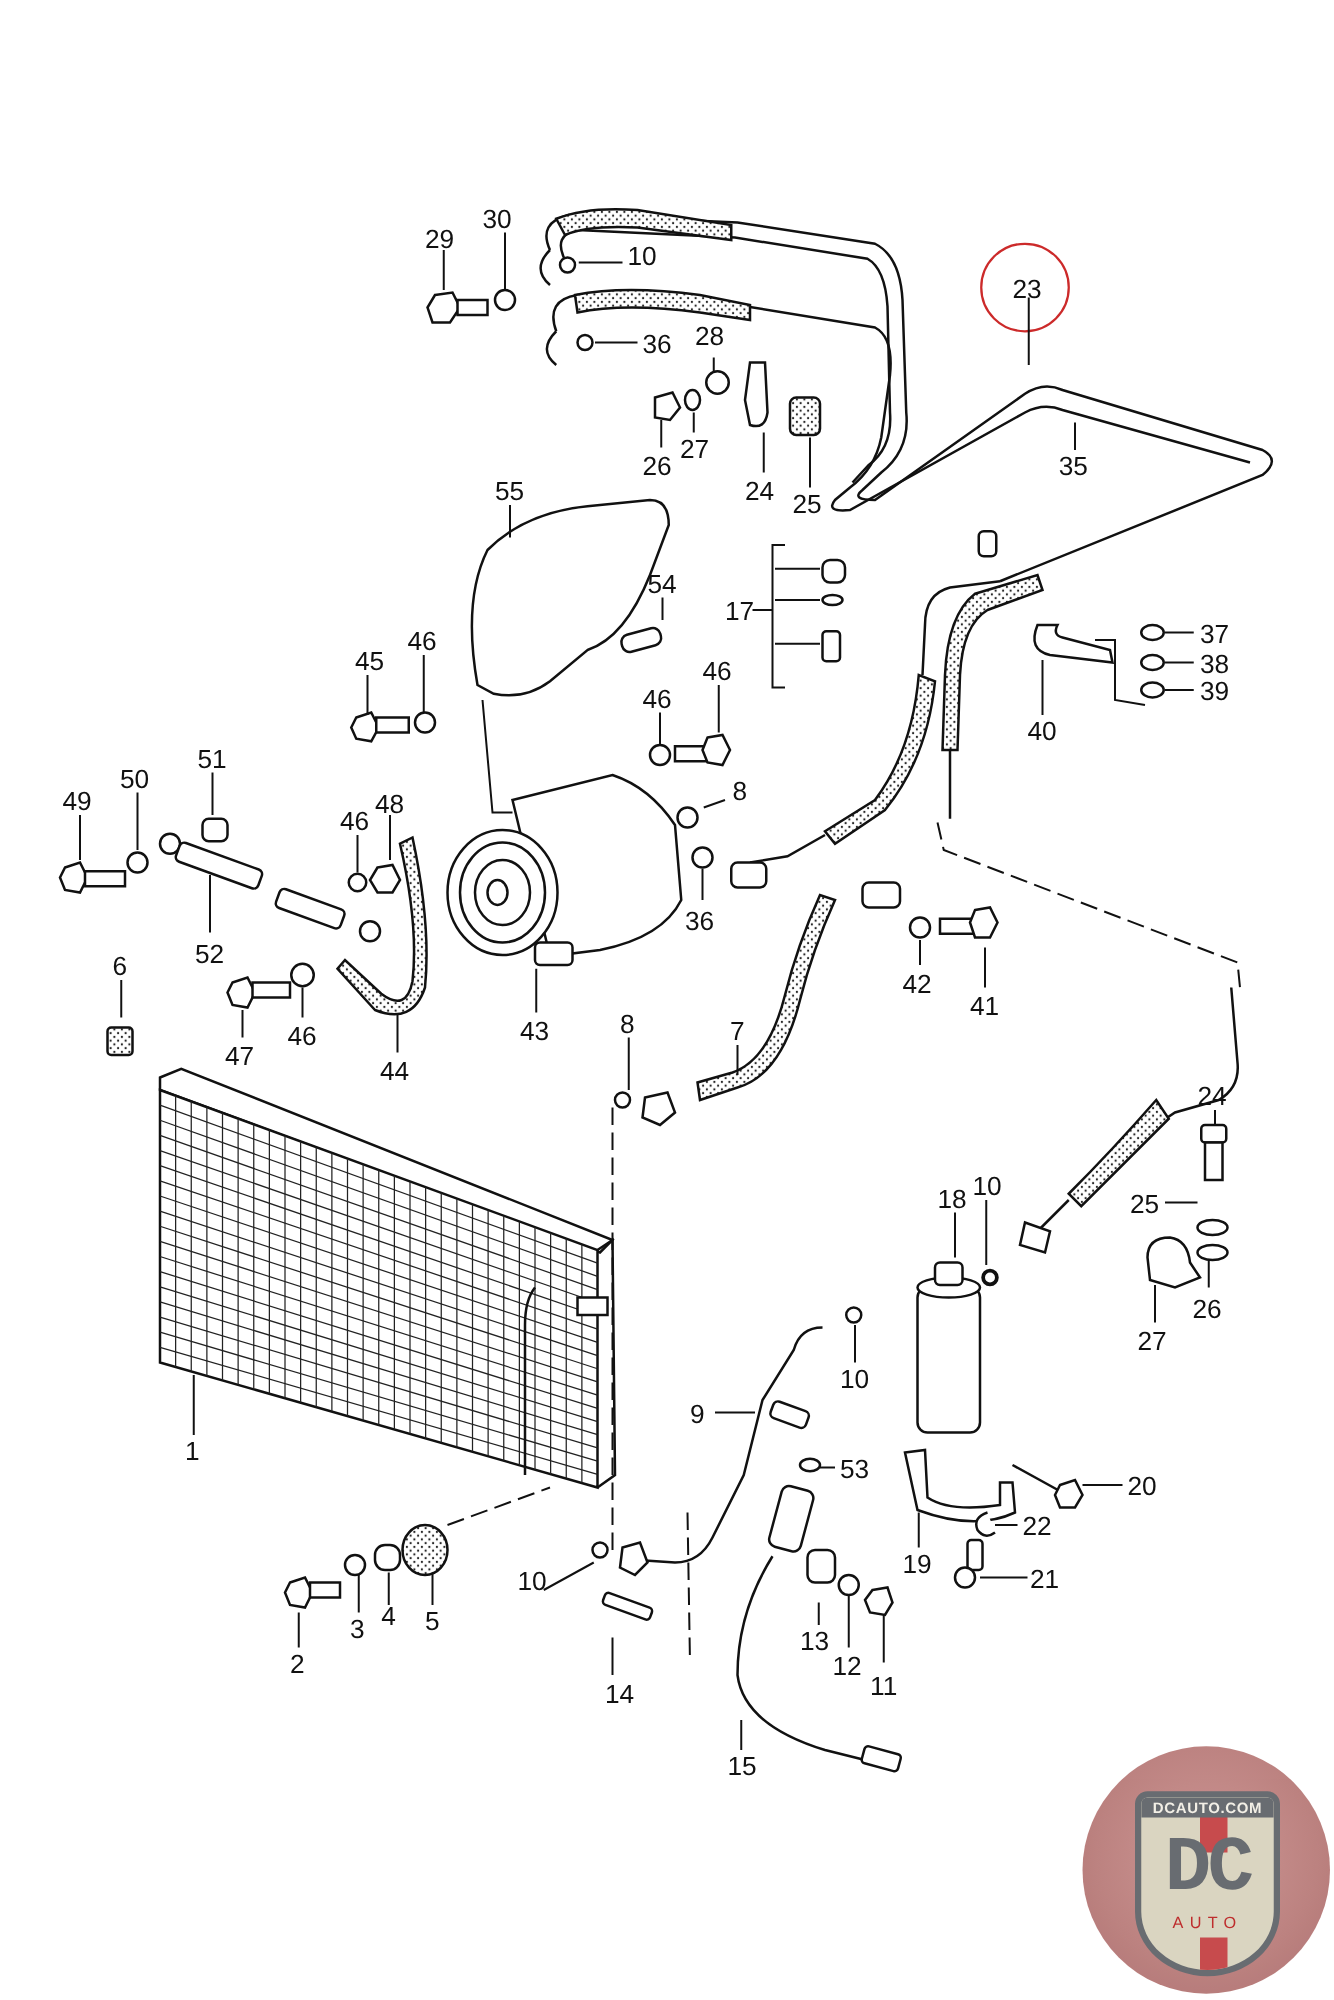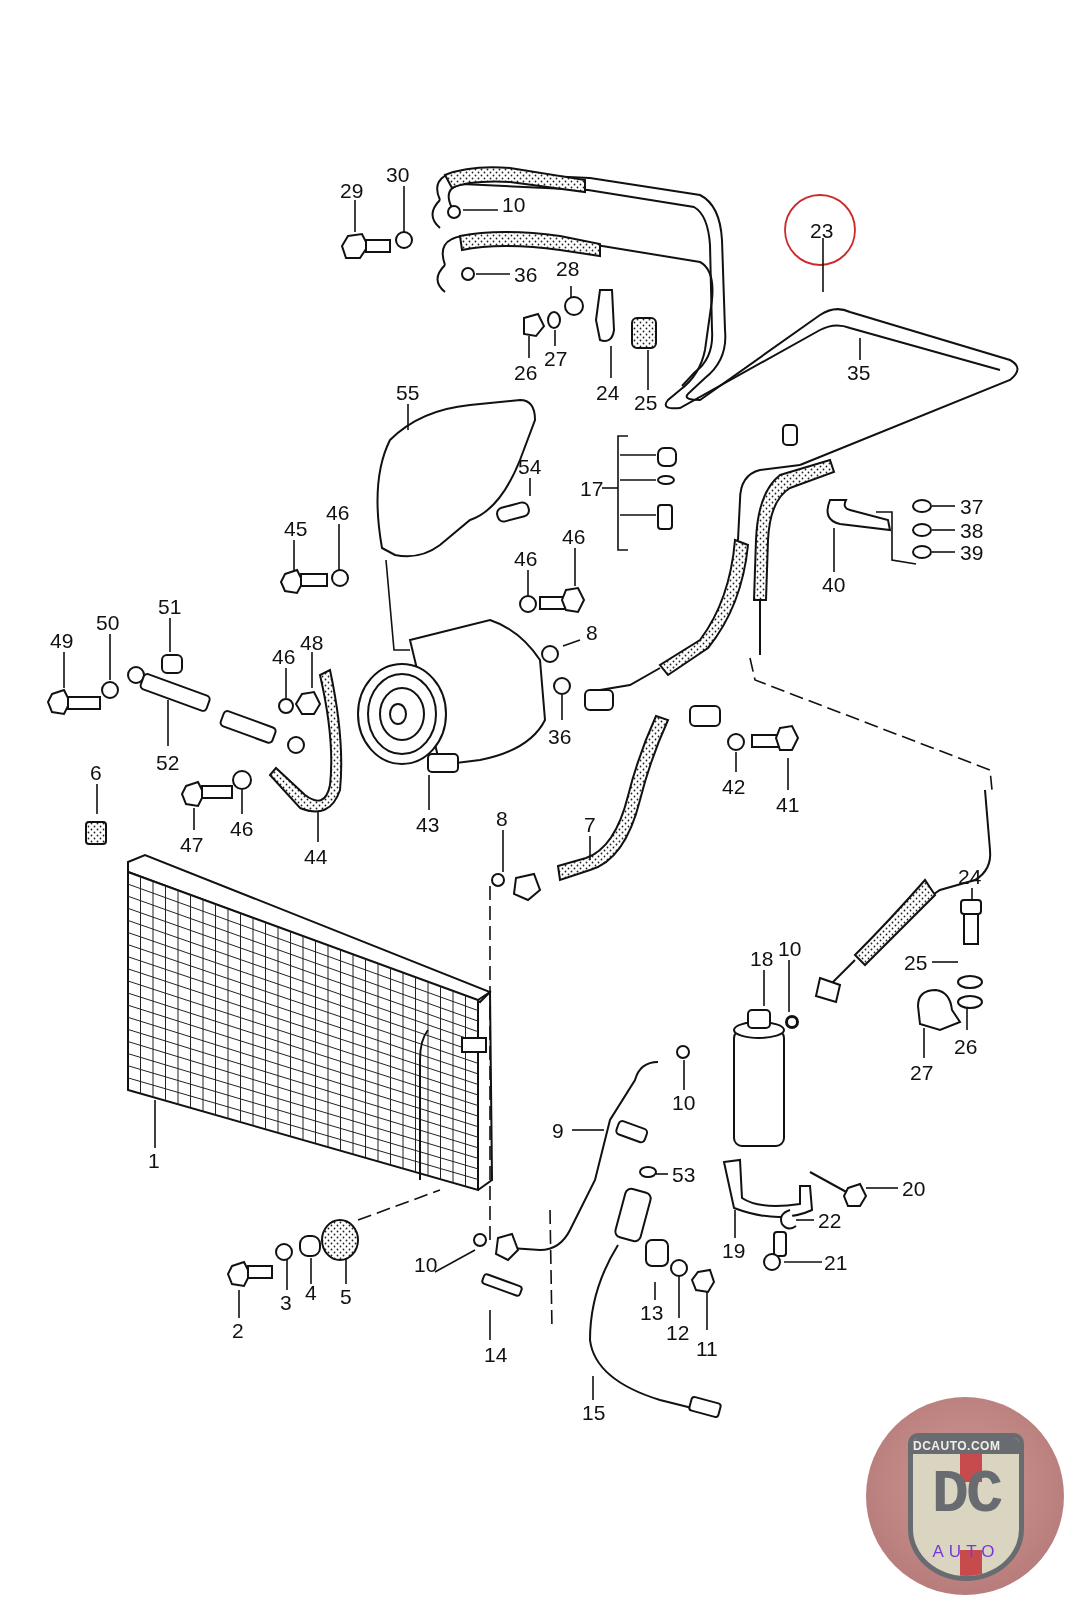--- a/index.html
+++ b/index.html
@@ -9,23 +9,23 @@
   .leader { stroke: #111; stroke-width: 1.6; fill: none; }
   .part { stroke: #111; stroke-width: 2; fill: #fff; }
   .hose { stroke: #111; stroke-width: 2; fill: url(#dots); }
   .pipe { stroke: #111; stroke-width: 2; fill: none; }
   .dash { stroke: #111; stroke-width: 1.6; fill: none; stroke-dasharray: 14 6; }
   .grid line { stroke: #222; stroke-width: 1; }
   #logo { position: absolute; left: 866px; top: 1397px; width: 198px; height: 198px; border-radius: 50%; background: radial-gradient(circle at 50% 45%, #c98d8b 0%, #b77876 60%, #a86765 100%); opacity: 0.92; }
   #logo .shield { position: absolute; left: 42px; top: 36px; width: 116px; height: 148px; background: #d7d2bc; border: 5px solid #5c6066; border-radius: 10px 10px 50% 50% / 10px 10px 35% 35%; box-sizing: border-box; overflow: hidden; }
   #logo .stripe-top { position: absolute; left: 47px; top: 14px; width: 22px; height: 30px; background: #c33c3e; }
   #logo .stripe-bot { position: absolute; left: 47px; top: 112px; width: 22px; height: 40px; background: #c33c3e; }
-  #logo .banner { position: absolute; left: 0; top: 0; width: 106px; height: 16px; background: #5c6066; color: #f1eee4; font-size: 12px; font-weight: bold; line-height: 16px; letter-spacing: 0.5px; }
+  #logo .banner { position: absolute; left: 0; top: 0; width: 106px; height: 16px; background: #5c6066; color: #f1eee4; font-size: 12px; font-weight: bold; text-align: center; line-height: 16px; letter-spacing: 0.5px; }
   #logo .dc { position: absolute; left: 4px; top: 26px; width: 98px; text-align: center; font-size: 62px; font-weight: bold; color: #5c6066; letter-spacing: -3px; line-height: 62px; font-family: Liberation Mono, monospace; }
-  #logo .auto { position: absolute; left: 4px; top: 104px; width: 98px; text-align: center; font-size: 17px; color: #6d28d9; letter-spacing: 5px; font-family: "Liberation Sans", sans-serif; }
+  #logo .auto { position: absolute; left: 4px; top: 92px; width: 98px; text-align: center; font-size: 13px; color: #b91c1c; letter-spacing: 5px; font-family: "Liberation Sans", sans-serif; }
 </style>
 </head>
 <body>
 
 <svg id="diagram" viewBox="0 0 1067 1600" xmlns="http://www.w3.org/2000/svg">
   <defs>
     <pattern id="dots" width="6" height="6" patternUnits="userSpaceOnUse">
       <rect width="6" height="6" fill="#fff"></rect>
       <circle cx="1.5" cy="1.5" r="0.9" fill="#222"></circle>
       <circle cx="4.5" cy="4.5" r="0.9" fill="#222"></circle>

